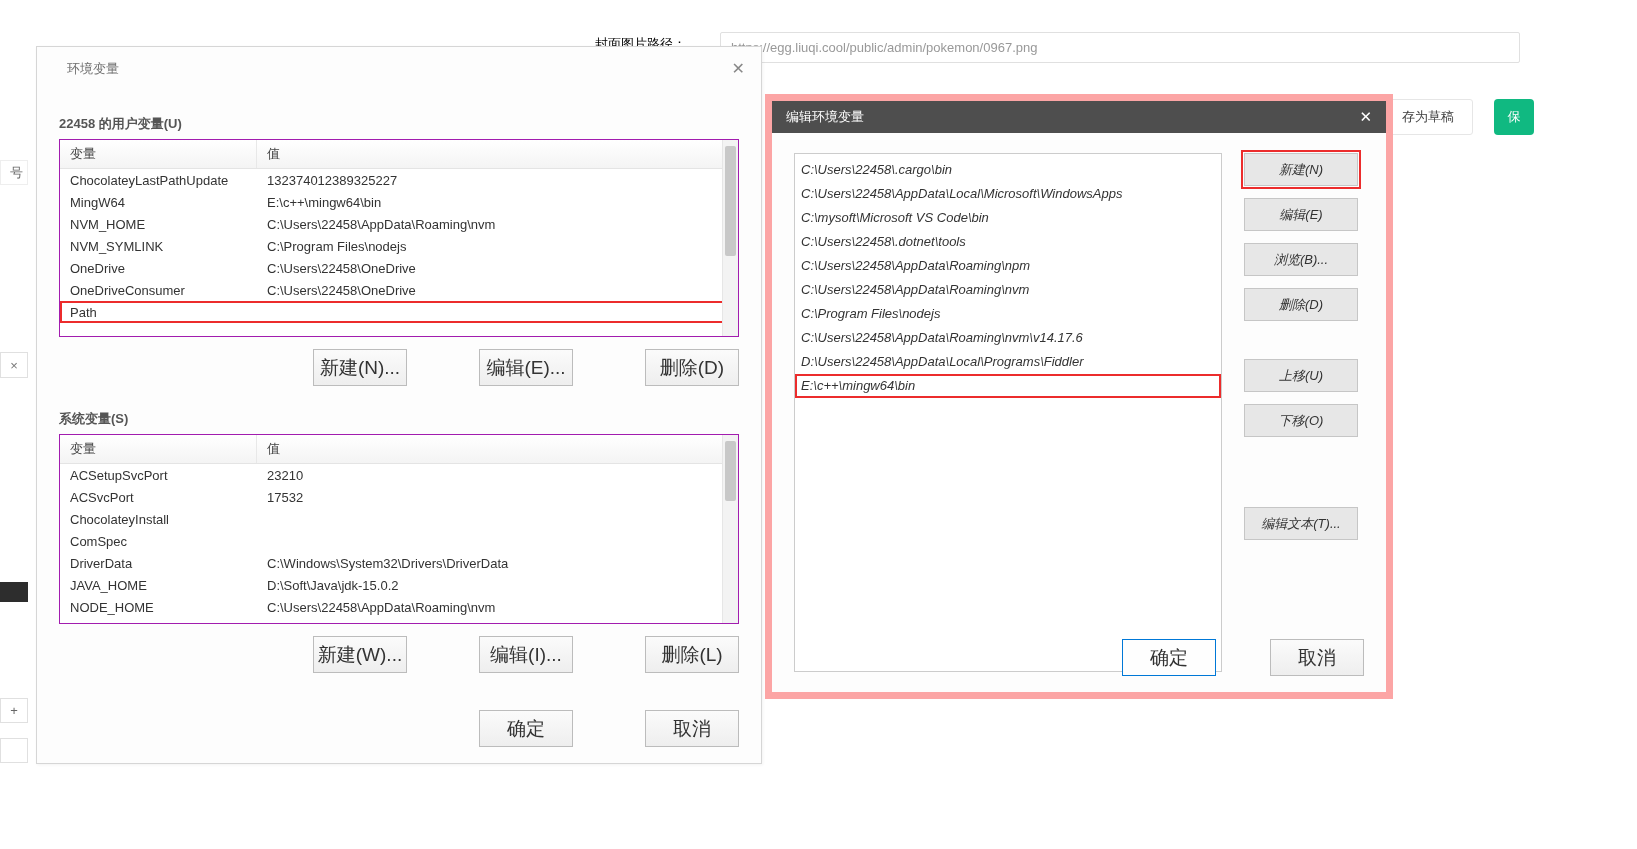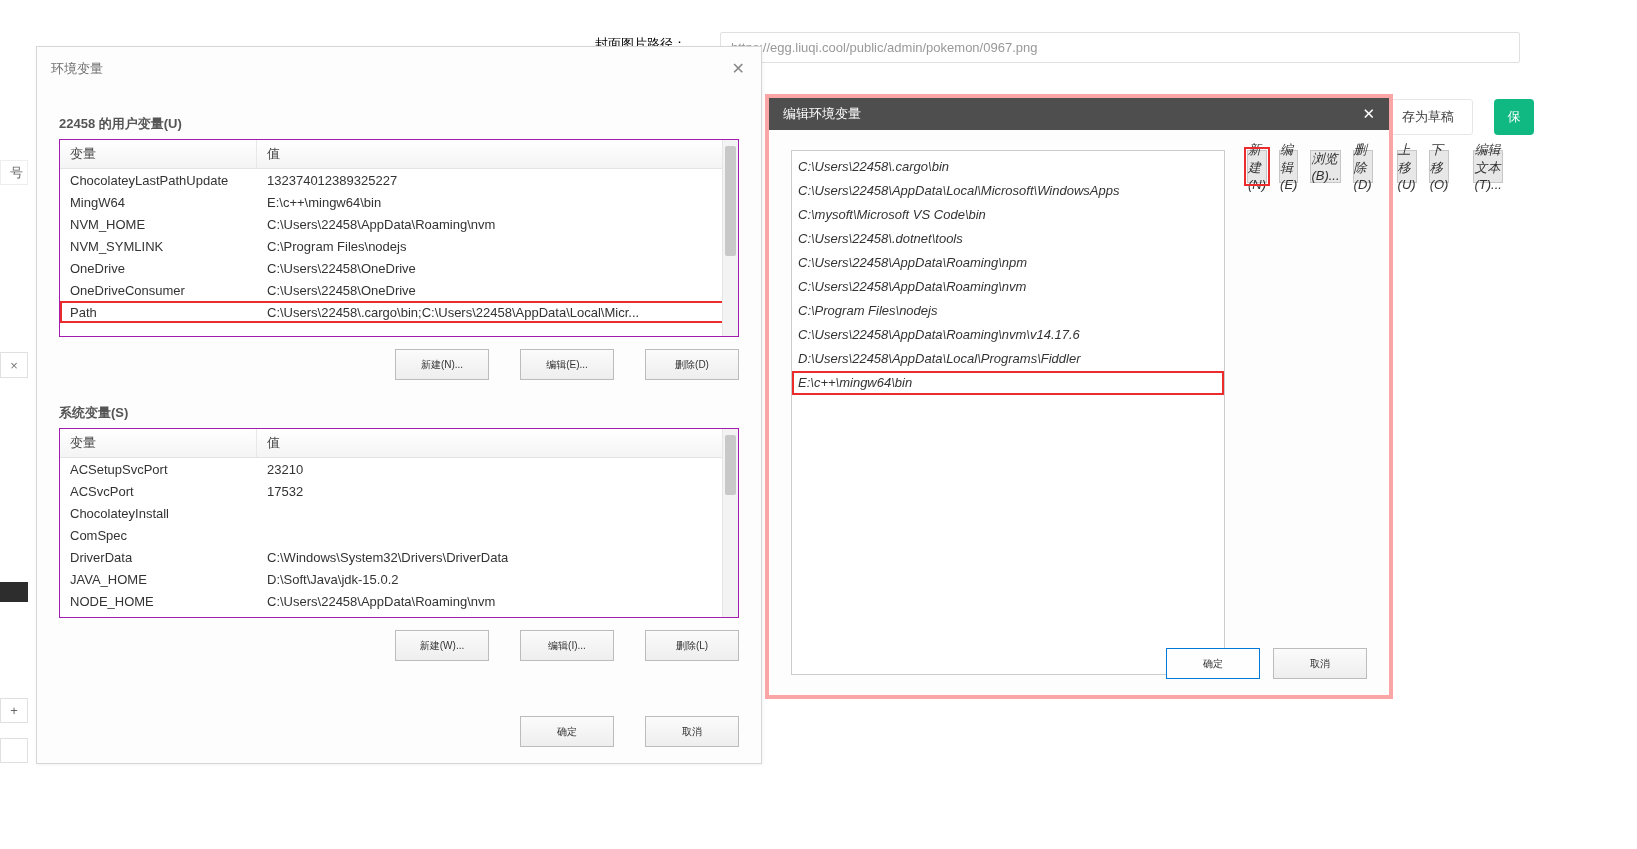--- a/index.html
+++ b/index.html
@@ -44,21 +44,21 @@
   .env-win {
     position: absolute; left: 36px; top: 46px; width: 726px; height: 718px;
     background: #fdfdfd; border: 1px solid #d6d6d6;
     display: flex; flex-direction: column; z-index: 5;
     box-shadow: 1px 1px 3px rgba(0,0,0,.05);
   }
   .env-titlebar {
     height: 44px; display:flex; align-items:center; justify-content:space-between;
     padding: 0 10px 0 14px; border-bottom: none;
   }
-  .env-titlebar .title { color: #6f6f6f; }
+  .env-titlebar .title { color: #6f6f6f; margin-left: 16px; }
   .env-close { font-size: 16px; color:#888; padding: 6px; line-height:1; cursor:pointer; }
   .env-body { flex:1; padding: 0 22px 16px 22px; display:flex; flex-direction:column; }
   .section-label { margin: 24px 0 6px 0; color:#555;font-weight:bold; }
 
   .listview {
     border: 1px solid #a21caf; background:#fff; position: relative;
     display: flex; flex-direction: column; height: 198px; overflow:hidden;
   }
   .lv-header {
     display:flex; background: linear-gradient(#ffffff,#f4f4f4);
@@ -75,44 +75,44 @@
   }
   .lv-thumb { position:absolute; left:2px; right:2px; background:#c8c8c8; border-radius:2px; }
   .lv-row { display:flex; height:22px; align-items:center; cursor:default; white-space:nowrap; overflow:hidden; }
   .lv-row .cell { padding: 0 10px; overflow:hidden; text-overflow:ellipsis; }
   .lv-row .cell.var { width:197px; }
   .lv-row .cell.val { flex:1; }
   .highlight-row { outline: 2px solid #ec2c2c; outline-offset: -2px; }
 
   .button-row { display:flex; justify-content:flex-end; gap: 31px; margin-top: 12px; }
   .win-btn {
-    width: 94px; height: 31px; background: linear-gradient(#fbfbfb,#eeeeee);
-    border: 1px solid #bcbcbc; color:#333; font-size:10px;
-    display:flex; align-items:center; justify-content:center; cursor:pointer;
+    width: 94px; height: 37px; background: linear-gradient(#fbfbfb,#eeeeee);
+    border: 1px solid #bcbcbc; color:#333; font-size:19px;
+    display:flex; align-items:center; justify-content:center; cursor:pointer;margin-left:41px;
   }
   .ok-cancel-row { display:flex; justify-content:flex-end; gap: 31px; margin-top: auto; padding-top: 22px;}
 
   
   .edit-win {
     position: absolute; left: 765px; top: 94px; width: 628px; height: 605px;
-    background: #fdfdfd; border: 4px solid #fca5a5; z-index: 10;
+    background: #fdfdfd; border: 7px solid #fca5a5; z-index: 10;
   }
   .edit-titlebar {
     height: 32px; background: #4e4e4e; color:#fff; display:flex; align-items:center;
     justify-content:space-between; padding:0 10px 0 14px;
   }
   .edit-close { color:#fff; font-size:15px; padding:4px; cursor:pointer; }
   .edit-body { padding: 20px 22px; display:flex; gap: 22px; height: calc(100% - 32px); font-style: italic; }
   .path-listbox {
     flex:1; border:1px solid #ccc; background:#fff; padding:4px 0;
     display:flex; flex-direction:column; overflow:hidden;
   }
   .path-row { padding: 2px 6px; line-height:20px; white-space:nowrap; overflow:hidden; text-overflow:ellipsis; cursor:default;}
   .path-row.highlight { outline:2px solid #ec2c2c; outline-offset:-2px; }
-  .edit-sidebtns { width: 120px; display:flex; flex-direction:row; gap: 12px; }
+  .edit-sidebtns { width: 120px; display:flex; flex-direction:column; gap: 12px; }
   .side-btn {
     width:114px; height:33px; background:#e7e7e7; border:1px solid #c6c6c6;
     display:flex; align-items:center; justify-content:center; color:#333; cursor:pointer;
   }
   .side-btn.highlighted { outline: 2px solid #ec2c2c; outline-offset: 1px; }
   .side-spacer-sm { height: 14px; }
   .side-spacer-lg { height: 46px; }
   .edit-okcancel {
     position:absolute; bottom:16px; right:22px; display:flex; gap:13px;
   }
@@ -164,21 +164,20 @@
           <div class="lv-row">
             <div class="cell var">OneDrive</div>
             <div class="cell val">C:\Users\22458\OneDrive</div>
           </div>
           <div class="lv-row">
             <div class="cell var">OneDriveConsumer</div>
             <div class="cell val">C:\Users\22458\OneDrive</div>
           </div>
           <div class="lv-row highlight-row">
             <div class="cell var">Path</div>
-            <div class="cell val">C:\Users\22458\.cargo\bin;C:\Users\22458\AppData\Local\Micr...</div>
           </div>
         </div>
       <div class="lv-scrollbar">
         <div class="lv-thumb" style="top:6px; height:110px;"></div>
       </div>
     </div>
     <div class="button-row">
       <div class="win-btn">新建(N)...</div>
       <div class="win-btn">编辑(E)...</div>
       <div class="win-btn">删除(D)</div>

